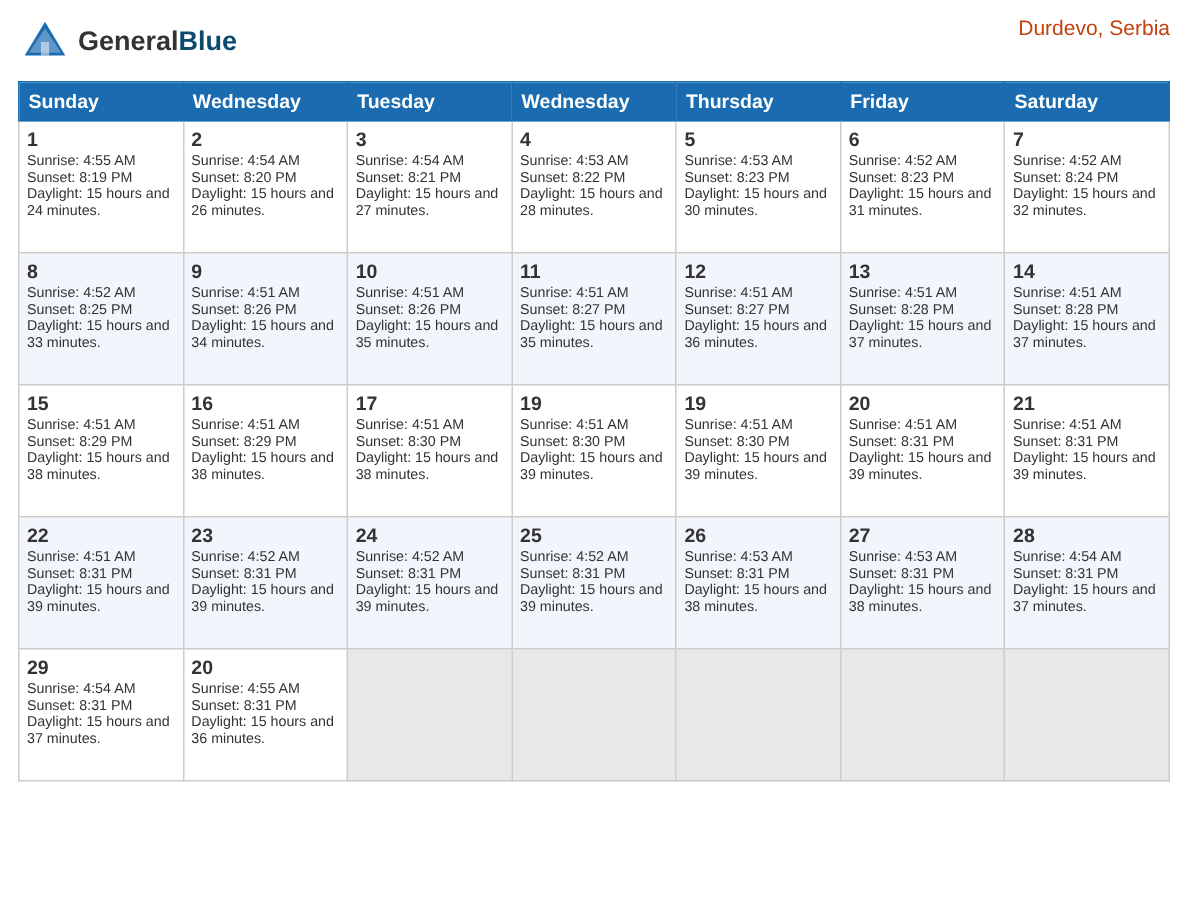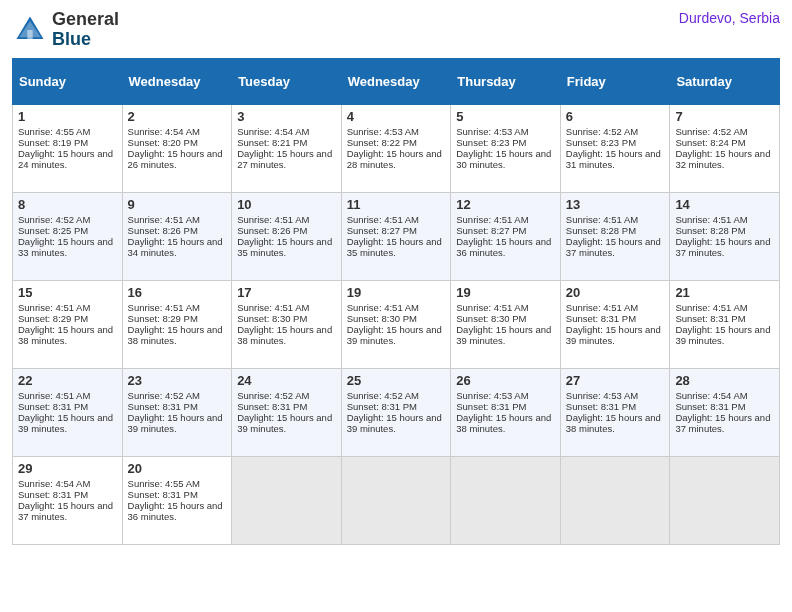--- a/index.html
+++ b/index.html
@@ -19,21 +19,21 @@
       justify-content: space-between;
       align-items: flex-start;
       margin-bottom: 8px;
     }
     .logo {
       display: flex;
       align-items: center;
     }
     .logo-text {
       display: flex;
-      flex-direction: column;
+      flex-direction: row;
       font-size: 18px;
       font-weight: bold;
       line-height: 1.1;
     }
     .logo-general { color: #333; }
     .logo-blue { color: #0c4a6e; }
     .logo-icon {
       width: 36px;
       height: 36px;
       margin-right: 4px;
@@ -41,32 +41,32 @@
     .title-block {
       text-align: right;
     }
     .title-month {
       font-size: 28px;
       color: #333;
       font-weight: normal;
     }
     .title-location {
       font-size: 14px;
-      color: #6d28d9;
+      color: #c2410c;
     }
     .calendar {
       width: 100%;
       border-collapse: collapse;
       table-layout: fixed;
     }
     .calendar th {
       background: #1a6bb0;
       color: #fff;
       text-align: left;
-      padding: 15px 6px;
+      padding: 5px 6px;
       font-size: 13px;
       font-weight: bold;
       border: 1px solid #1a6bb0;
     }
     .calendar td {
       border: 1px solid #ccc;
       vertical-align: top;
       padding: 4px 5px;
       font-size: 9.5px;
       color: #333;

